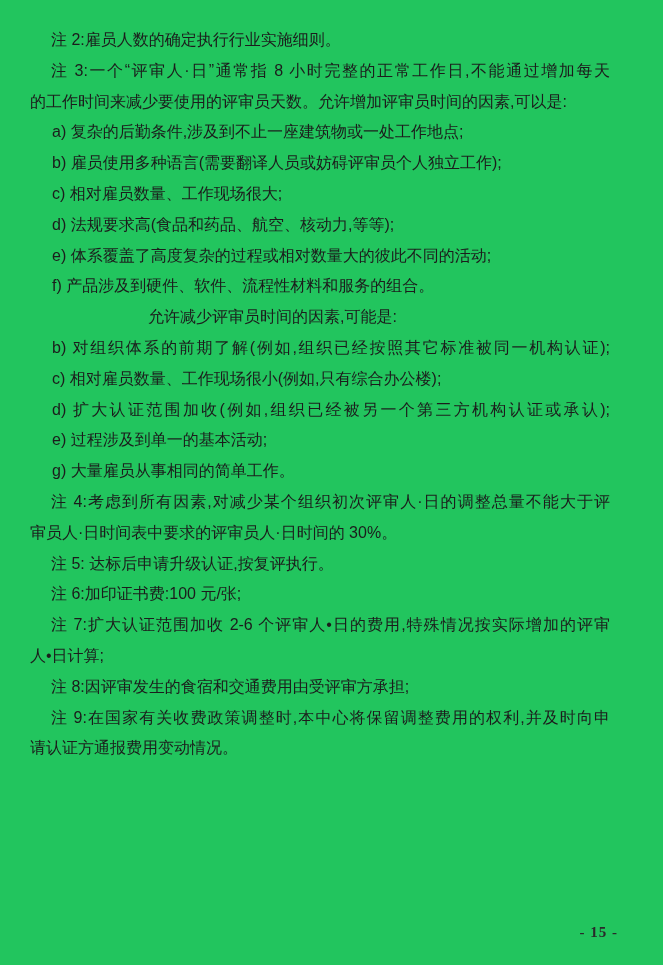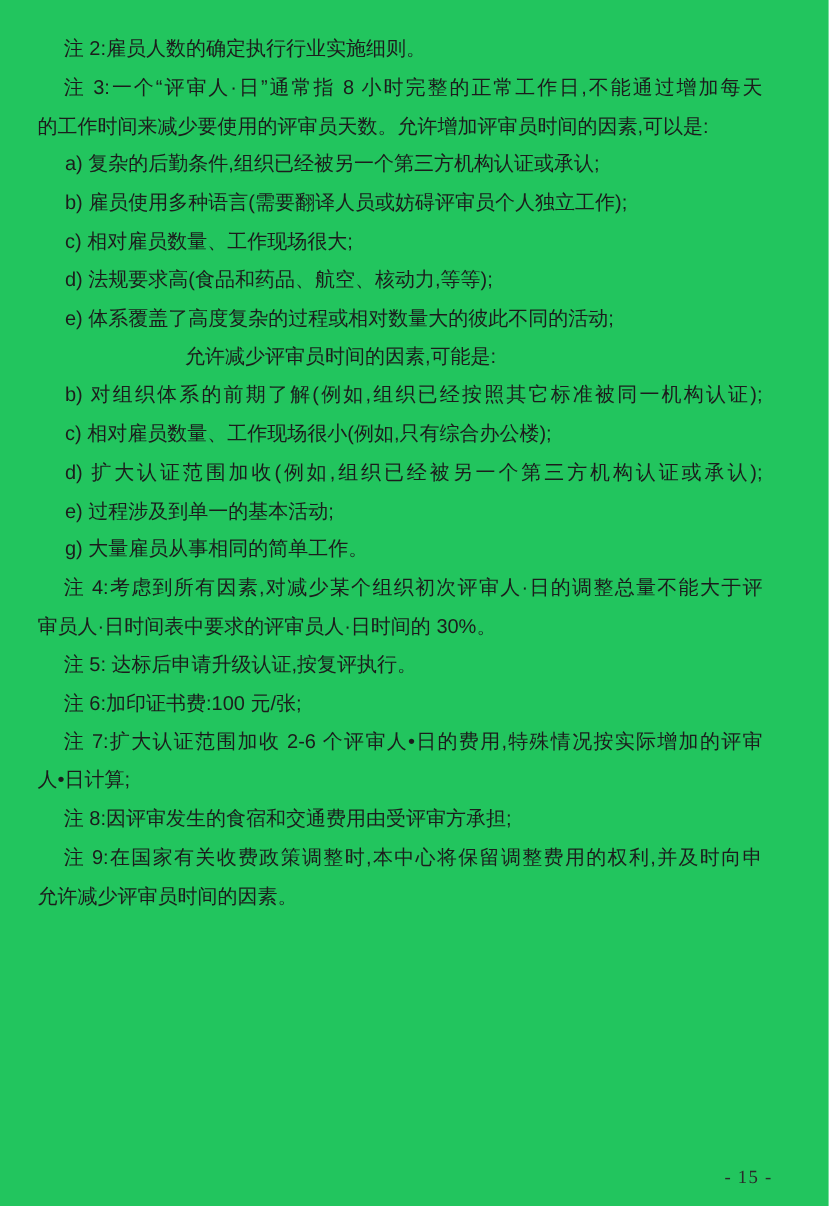--- a/index.html
+++ b/index.html
@@ -38,50 +38,52 @@
   .l-wrap   { padding-left: 0; }
   .l-list   { padding-left: 22px; }
   .l-center { padding-left: 118px; }
   .justify {
     text-align: justify;
     text-align-last: justify;
   }
   .page-number {
     position: absolute;
     right: 45px;
-    bottom: 14px;
+    bottom: 24px;
     font-family: "Liberation Serif", "DejaVu Serif", serif;
     font-size: 15px;
     color: #2a2a2a;
     letter-spacing: 1px;
+    font-weight: bold;
   }
 </style>
 </head>
 <body>
 
 <div class="page">
   <div class="doc-body">
       <div class="line l-first">注 2:雇员人数的确定执行行业实施细则。</div>
       <div class="line l-first justify">注 3:一个“评审人·日”通常指 8 小时完整的正常工作日,不能通过增加每天</div>
       <div class="line l-wrap">的工作时间来减少要使用的评审员天数。允许增加评审员时间的因素,可以是:</div>
-      <div class="line l-list">a) 复杂的后勤条件,组织已经被另一个第三方机构认证或承认;</div>
+      <div class="line l-list">a) 复杂的后勤条件,涉及到不止一座建筑物或一处工作地点;</div>
       <div class="line l-list">b) 雇员使用多种语言(需要翻译人员或妨碍评审员个人独立工作);</div>
       <div class="line l-list">c) 相对雇员数量、工作现场很大;</div>
       <div class="line l-list">d) 法规要求高(食品和药品、航空、核动力,等等);</div>
       <div class="line l-list">e) 体系覆盖了高度复杂的过程或相对数量大的彼此不同的活动;</div>
+      <div class="line l-list">f) 产品涉及到硬件、软件、流程性材料和服务的组合。</div>
       <div class="line l-center">允许减少评审员时间的因素,可能是:</div>
       <div class="line l-list justify">b) 对组织体系的前期了解(例如,组织已经按照其它标准被同一机构认证);</div>
       <div class="line l-list">c) 相对雇员数量、工作现场很小(例如,只有综合办公楼);</div>
       <div class="line l-list justify">d) 扩大认证范围加收(例如,组织已经被另一个第三方机构认证或承认);</div>
       <div class="line l-list">e) 过程涉及到单一的基本活动;</div>
       <div class="line l-list">g) 大量雇员从事相同的简单工作。</div>
       <div class="line l-first justify">注 4:考虑到所有因素,对减少某个组织初次评审人·日的调整总量不能大于评</div>
       <div class="line l-wrap">审员人·日时间表中要求的评审员人·日时间的 30%。</div>
       <div class="line l-first">注 5: 达标后申请升级认证,按复评执行。</div>
       <div class="line l-first">注 6:加印证书费:100 元/张;</div>
       <div class="line l-first justify">注 7:扩大认证范围加收 2-6 个评审人•日的费用,特殊情况按实际增加的评审</div>
       <div class="line l-wrap">人•日计算;</div>
       <div class="line l-first">注 8:因评审发生的食宿和交通费用由受评审方承担;</div>
       <div class="line l-first justify">注 9:在国家有关收费政策调整时,本中心将保留调整费用的权利,并及时向申</div>
-      <div class="line l-wrap">允许减少评审员时间的因素。</div>
+      <div class="line l-wrap">请认证方通报费用变动情况。</div>
     </div>
   <div class="page-number">- 15 -</div>
 </div>
 
 </body></html>

